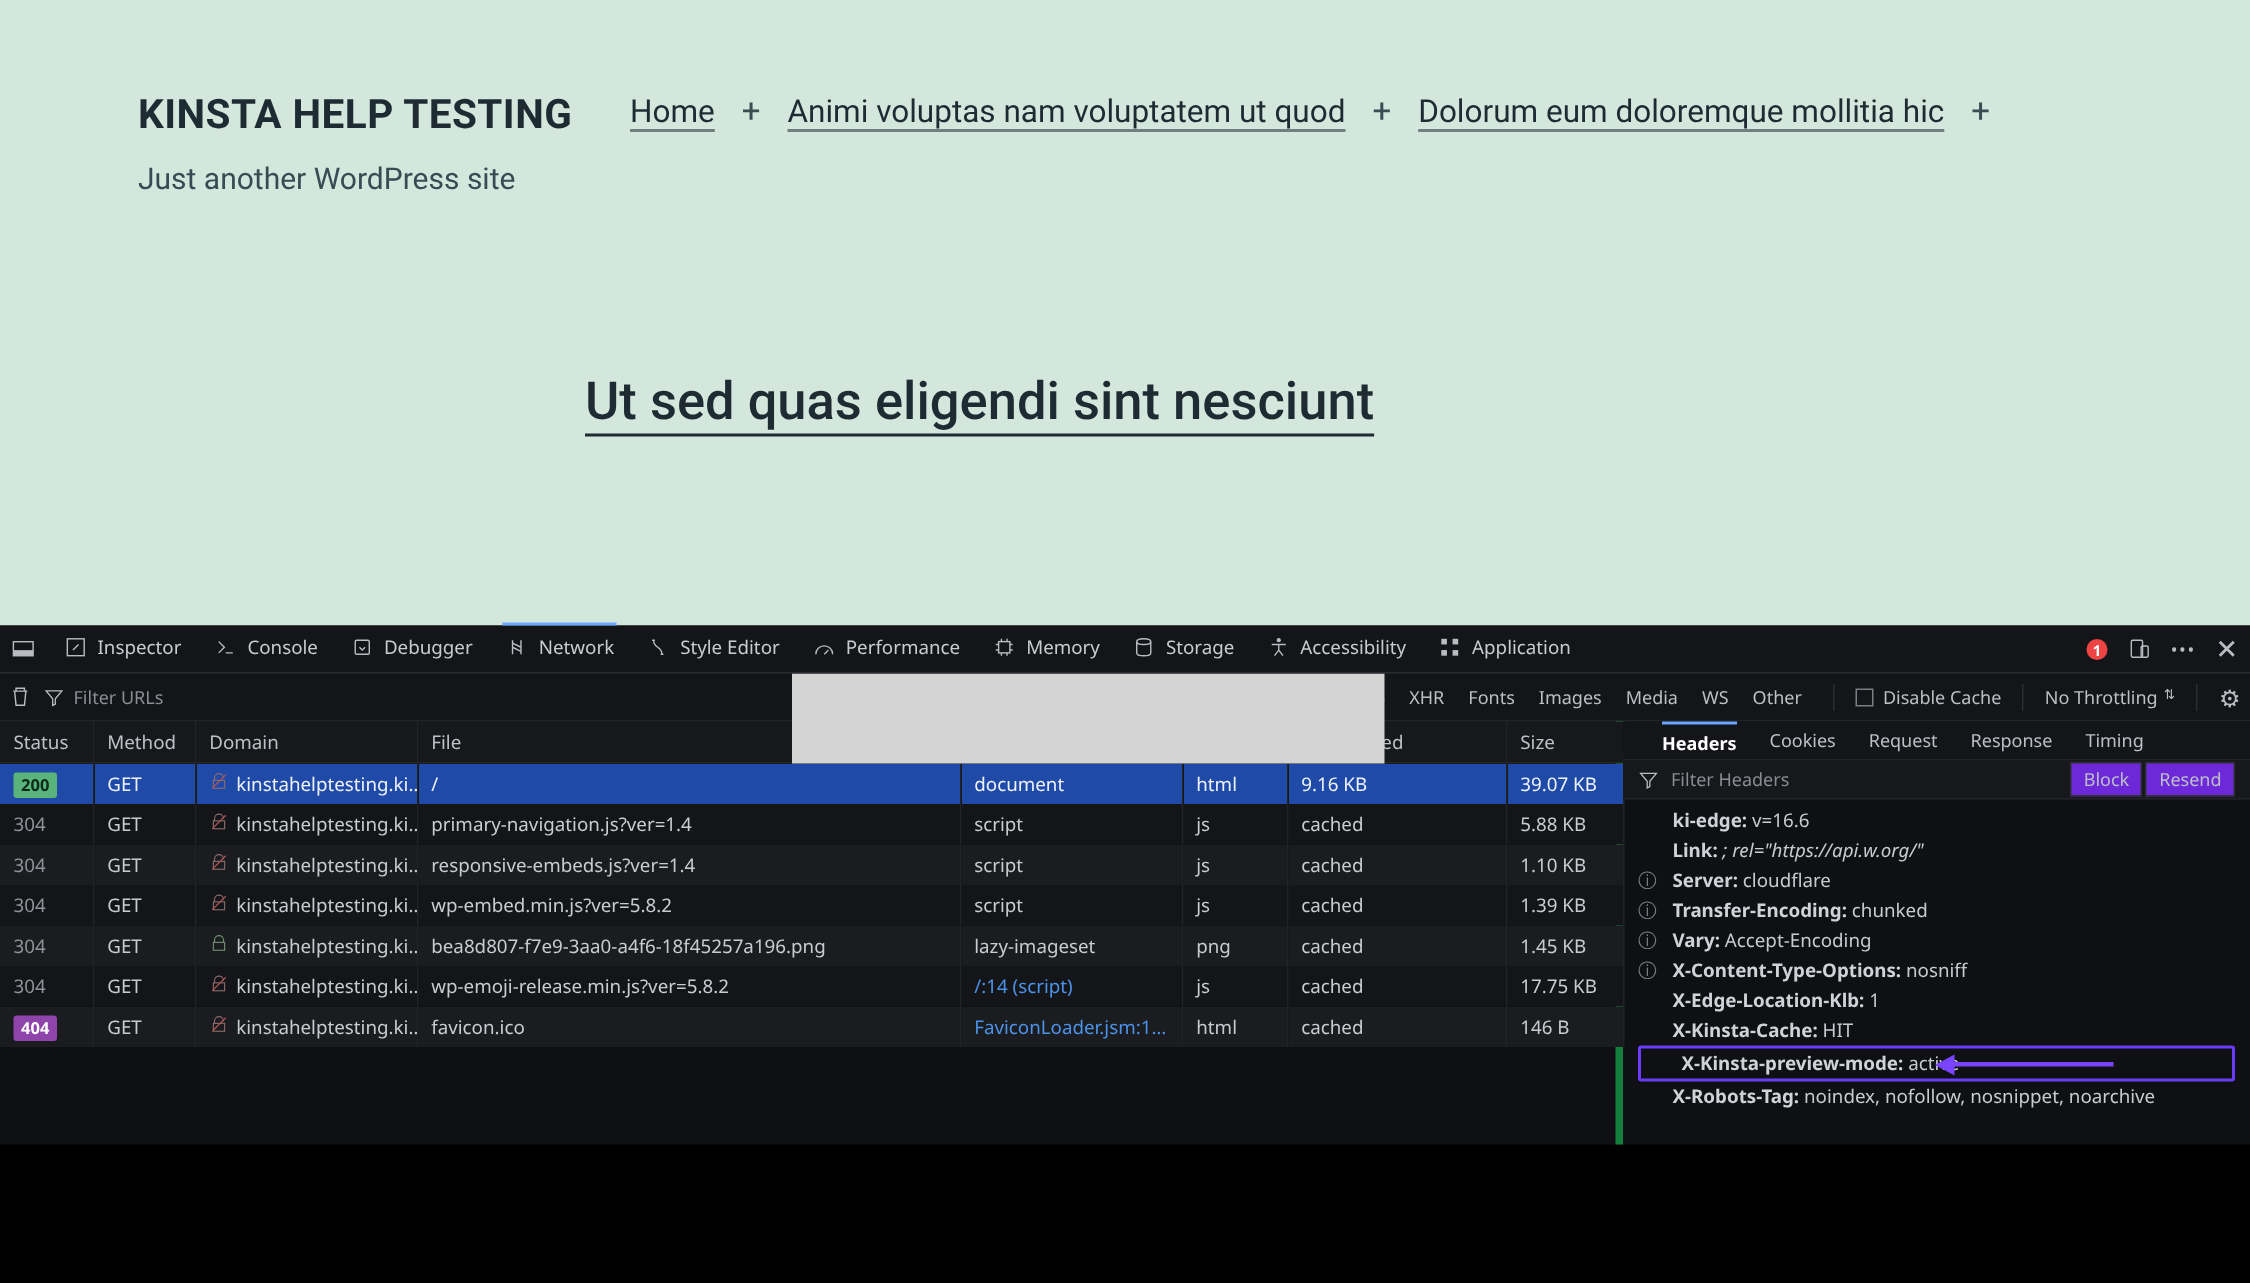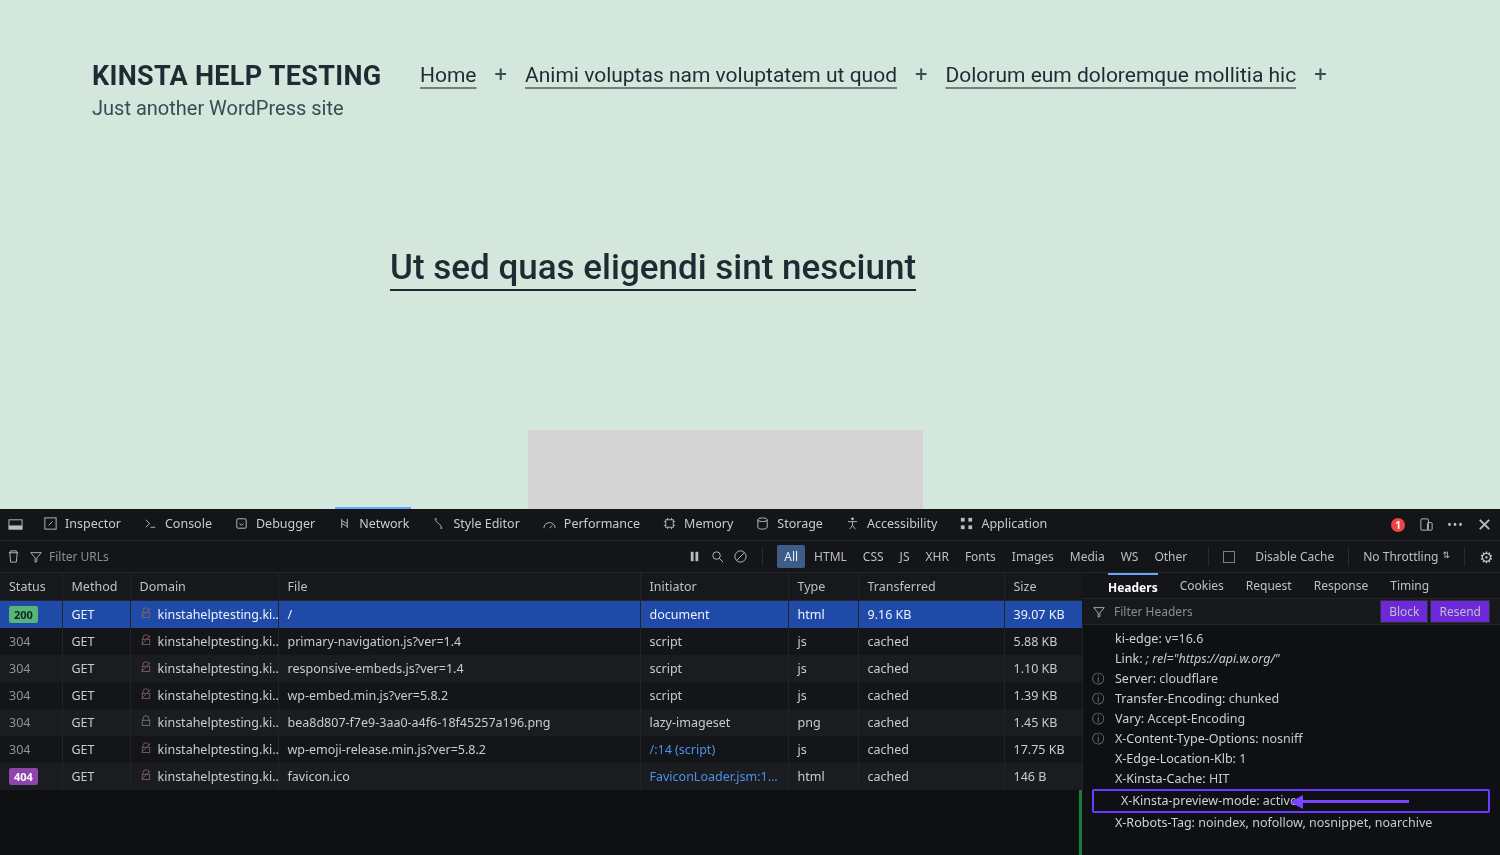--- a/index.html
+++ b/index.html
@@ -1,20 +1,20 @@
 <!DOCTYPE html>
 <html><head>
 <meta charset="utf-8">
 <style>
   * { margin:0; padding:0; box-sizing:border-box; }
   html,body { width:1500px; height:855px; font-family:-apple-system,BlinkMacSystemFont,"Segoe UI",Roboto,Helvetica,Arial,sans-serif; overflow:hidden; background:#000; }
   
-  .page { width:1500px; height:509px; background:#d4e7dd; color:#1e2b33; position:relative; padding:60px 92px 0; }
+  .page { width:1500px; height:417px; background:#d4e7dd; color:#1e2b33; position:relative; padding:60px 92px 0; }
   .brand-title { font-size:27px; font-weight:700; letter-spacing:0.3px; }
-  .brand-tag   { font-size:20px; color:#394b52; margin-top:4px; }
+  .brand-tag   { font-size:20px; color:#394b52; margin-top:15px; }
   .nav { position:absolute; top:62px; left:420px; right:92px; display:flex; align-items:center; gap:18px; font-size:21px; color:#1e2b33; }
   .nav-item { text-decoration:underline; text-decoration-thickness:2px; text-decoration-color:rgba(30,43,51,0.55); text-underline-offset:5px; cursor:pointer; }
   .plus { font-size:22px; color:#3b4c53; user-select:none; cursor:pointer; }
   .heading { position:absolute; top:247px; left:390px; right:420px; font-size:35px; font-weight:500; line-height:1.22; text-decoration:underline; text-decoration-thickness:2px; text-underline-offset:10px; }
   .feat-img { position:absolute; top:430px; left:528px; width:395px; height:79px; background:#d4d4d4; }
   
   .dt { width:1500px; height:346px; background:#0f1013; color:#c8cbd0; font-family:"SF Pro Text",system-ui,sans-serif; font-size:12px; }
   
   .dt-tabs { height:32px; background:#141518; border-bottom:1px solid #2b2c31; display:flex; align-items:center; gap:18px; padding:0 8px; position:relative; }
   .dt-tabs .tab { display:flex; align-items:center; gap:7px; color:#c8cbd0; font-size:12.5px; cursor:pointer; padding:6px 2px 8px; }
@@ -23,27 +23,27 @@
   .err-dot { width:14px; height:14px; border-radius:50%; background:#e44; color:#fff; display:flex; align-items:center; justify-content:center; font-size:10px; font-weight:700; }
   .ico { width:15px; height:15px; display:inline-flex; align-items:center; justify-content:center; color:#b9bcc2; }
   .mini { width:14px; height:14px; }
   
   .dt-filter { height:32px; background:#141518; border-bottom:1px solid #232428; display:flex; align-items:center; padding:0 6px; gap:8px; }
   .dt-filter .spacer { flex:1; }
   .filterbox { display:flex; align-items:center; gap:6px; color:#8b8e95; }
   .pill-row { display:flex; gap:2px; align-items:center; }
   .pill { padding:3px 7px; color:#bcbfc4; border-radius:2px; cursor:pointer; }
   .pill.on { background:#3d5c86; color:#e8eef8; }
-  .checkbox-label { display:flex; align-items:center; gap:20px; color:#bcbfc4; }
+  .checkbox-label { display:flex; align-items:center; gap:6px; color:#bcbfc4; }
   .square { width:12px; height:12px; border:1px solid #7b7f86; display:inline-block; }
   .throt { color:#bcbfc4; display:flex; gap:4px; }
   .divider-v { width:1px; height:18px; background:#2b2c31; margin:0 6px; }
   
   .dt-body { display:flex; height:282px; }
-  .dt-table { width:1082px; border-right:3px solid #15803d; display:flex; flex-direction:column; }
+  .dt-table { width:1082px; border-right:5px solid #15803d; display:flex; flex-direction:column; }
   .dt-table table { width:100%; border-collapse:collapse; table-layout:fixed; }
   .dt-table th, .dt-table td { text-align:left; padding:5px 9px; font-size:12.5px; white-space:nowrap; overflow:hidden; text-overflow:ellipsis; border-right:1px solid #222327; }
   .dt-table thead th { background:#17181b; color:#bdc0c6; font-weight:400; height:25px; border-bottom:1px solid #262729; }
   .dt-table tbody tr { height:24px; }
   .dt-table tbody tr:nth-child(even){ background:#141518; }
   .dt-table tbody tr:nth-child(odd){ background:#1b1c1f; }
   .dt-table tbody tr.selected { background:#1f4aa8; }
   .dt-table tbody tr.selected td { color:#eef2fa; }
   .status-200 { background:#58b47a; color:#0c2a18; padding:1px 5px; border-radius:2px; font-size:11px; font-weight:700; }
   .status-304 { color:#8f9298; }
@@ -57,21 +57,21 @@
   .dt-head { flex:1; display:flex; flex-direction:column; }
   .dt-head-tabs { height:26px; display:flex; align-items:center; gap:22px; padding:0 26px; background:#141518; border-bottom:1px solid #232428; }
   .dt-head-tab { cursor:pointer; color:#bcc0c6; }
   .dt-head-tab.active { color:#fff; font-weight:700; border-top:2px solid #6aa5ff; margin-top:-2px; padding-top:4px;text-align:right; }
   .dt-head-filter { height:26px; background:#17181b; border-bottom:1px solid #232428; display:flex; align-items:center; padding:0 10px; gap:8px; color:#8a8d93; }
   .dt-head-filter .end { margin-left:auto; display:flex; gap:2px; }
   .btn-mini { border:1px solid #2f3034; padding:2px 8px; color:#bcc0c6; background:#6d28d9; cursor:pointer; }
   .headers-list { padding:4px 10px 8px 10px; overflow:hidden; font-size:12.5px; line-height:20px; }
   .hdr { display:flex; gap:8px; align-items:flex-start; }
   .hdr .qmark { width:15px; color:#7a7d84; flex-shrink:0; }
-  .hdr-name { color:#cfd3d8; font-weight:400; }
+  .hdr-name { color:#cfd3d8; font-weight:700; }
   .hdr-val  { color:#c7cacf; }
   .hdr-val em { font-style:italic; color:#c7cacf; }
   .hdr.highlight { border:2px solid #6b3cff; border-radius:2px; padding:0 4px; }
   .arrow { position:relative; }
   .arrow::after {
     content:''; position:absolute; left:200px; top:9px; width:115px; height:3px; background:#7a44ff;
   }
   .arrow::before {
     content:''; position:absolute; left:196px; top:4px; width:0; height:0; border-top:7px solid transparent; border-bottom:7px solid transparent; border-right:13px solid #7a44ff;
   }

